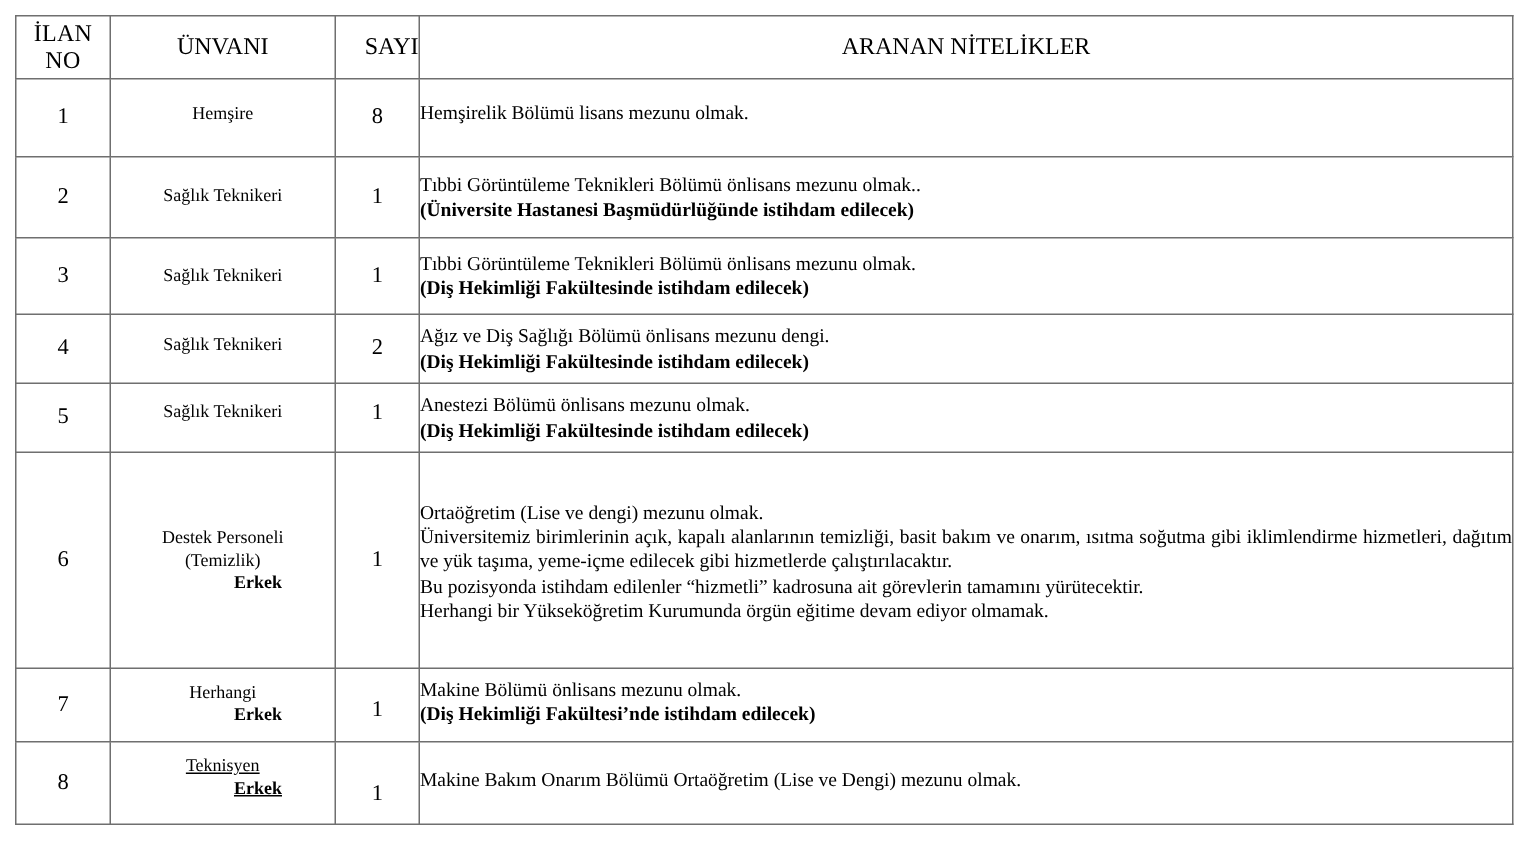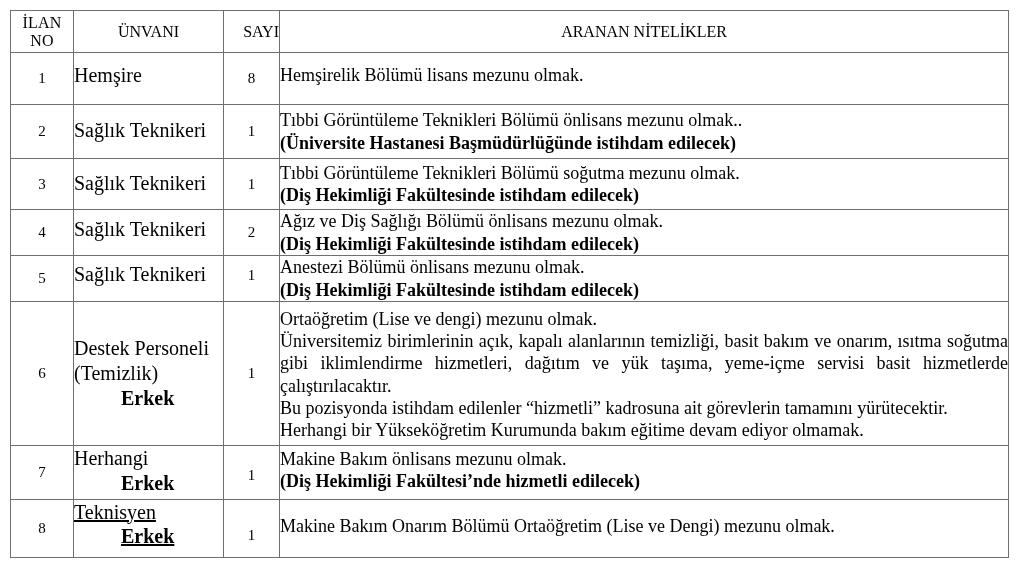--- a/index.html
+++ b/index.html
@@ -64,35 +64,35 @@
     padding-left: 14px;
   }
 
   
   td.no {
     text-align: center;
     font-size: 15px;
     vertical-align: middle;
   }
   td.unvan {
-    text-align: left;
+    text-align: center;
     padding-left: 9px;
-    font-size: 20px;
+    font-size: 12px;
     line-height: 1.24;
     vertical-align: middle;
   }
   td.sayi {
     text-align: center;
     font-size: 15px;
     vertical-align: middle;
   }
   td.nit {
     text-align: left;
     padding: 3px 10px 3px 8px;
-    font-size: 18px;
+    font-size: 13px;
     line-height: 1.24;
     vertical-align: middle;
   }
   td.nit p {
     margin: 0;
   }
   td.nit p.just {
     text-align: justify;
     text-justify: inter-word;
   }
@@ -169,60 +169,60 @@
         <td class="nit">
             <p>Tıbbi Görüntüleme Teknikleri Bölümü önlisans mezunu olmak..</p>
             <p class="bold">(Üniversite Hastanesi Başmüdürlüğünde istihdam edilecek)</p>
           </td>
       </tr>
       <tr class="r3">
         <td class="no">3</td>
         <td class="unvan"><span>Sağlık Teknikeri</span></td>
         <td class="sayi">1</td>
         <td class="nit">
-            <p>Tıbbi Görüntüleme Teknikleri Bölümü soğutma mezunu olmak.</p>
+            <p>Tıbbi Görüntüleme Teknikleri Bölümü önlisans mezunu olmak.</p>
             <p class="bold">(Diş Hekimliği Fakültesinde istihdam edilecek)</p>
           </td>
       </tr>
       <tr class="r4">
         <td class="no">4</td>
         <td class="unvan"><span>Sağlık Teknikeri</span></td>
         <td class="sayi">2</td>
         <td class="nit">
-            <p>Ağız ve Diş Sağlığı Bölümü önlisans mezunu olmak.</p>
+            <p>Ağız ve Diş Sağlığı Bölümü önlisans mezunu dengi.</p>
             <p class="bold">(Diş Hekimliği Fakültesinde istihdam edilecek)</p>
           </td>
       </tr>
       <tr class="r5">
         <td class="no">5</td>
         <td class="unvan"><span>Sağlık Teknikeri</span></td>
         <td class="sayi">1</td>
         <td class="nit">
             <p>Anestezi Bölümü önlisans mezunu olmak.</p>
             <p class="bold">(Diş Hekimliği Fakültesinde istihdam edilecek)</p>
           </td>
       </tr>
       <tr class="r6">
         <td class="no">6</td>
         <td class="unvan"><span>Destek Personeli<br>(Temizlik)</span><span class="bold" style="display: block;">Erkek</span></td>
         <td class="sayi">1</td>
         <td class="nit">
             <p>Ortaöğretim (Lise ve dengi) mezunu olmak.</p>
-            <p class="just">Üniversitemiz birimlerinin açık, kapalı alanlarının temizliği, basit bakım ve onarım, ısıtma soğutma gibi iklimlendirme hizmetleri, dağıtım ve yük taşıma, yeme-içme servisi basit hizmetlerde çalıştırılacaktır.</p>
+            <p class="just">Üniversitemiz birimlerinin açık, kapalı alanlarının temizliği, basit bakım ve onarım, ısıtma soğutma gibi iklimlendirme hizmetleri, dağıtım ve yük taşıma, yeme-içme edilecek gibi hizmetlerde çalıştırılacaktır.</p>
             <p>Bu pozisyonda istihdam edilenler “hizmetli” kadrosuna ait görevlerin tamamını yürütecektir.</p>
-            <p>Herhangi bir Yükseköğretim Kurumunda bakım eğitime devam ediyor olmamak.</p>
+            <p>Herhangi bir Yükseköğretim Kurumunda örgün eğitime devam ediyor olmamak.</p>
           </td>
       </tr>
       <tr class="r7">
         <td class="no">7</td>
         <td class="unvan"><span>Herhangi</span><span class="bold" style="display: block;">Erkek</span></td>
         <td class="sayi">1</td>
         <td class="nit">
-            <p>Makine Bakım önlisans mezunu olmak.</p>
-            <p class="bold">(Diş Hekimliği Fakültesi’nde hizmetli edilecek)</p>
+            <p>Makine Bölümü önlisans mezunu olmak.</p>
+            <p class="bold">(Diş Hekimliği Fakültesi’nde istihdam edilecek)</p>
           </td>
       </tr>
       <tr class="r8">
         <td class="no">8</td>
         <td class="unvan"><span>Teknisyen</span><span class="bold" style="display: block;">Erkek</span></td>
         <td class="sayi">1</td>
         <td class="nit">
             <p>Makine Bakım Onarım Bölümü Ortaöğretim (Lise ve Dengi) mezunu olmak.</p>
           </td>
       </tr>

